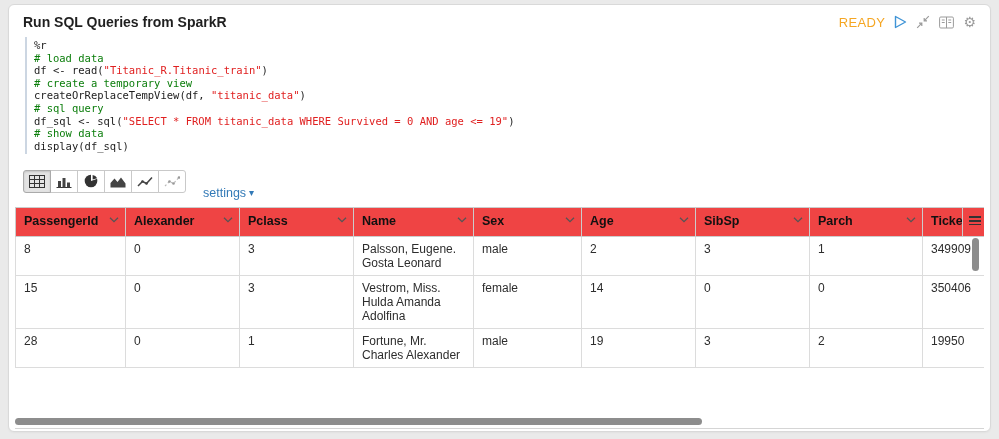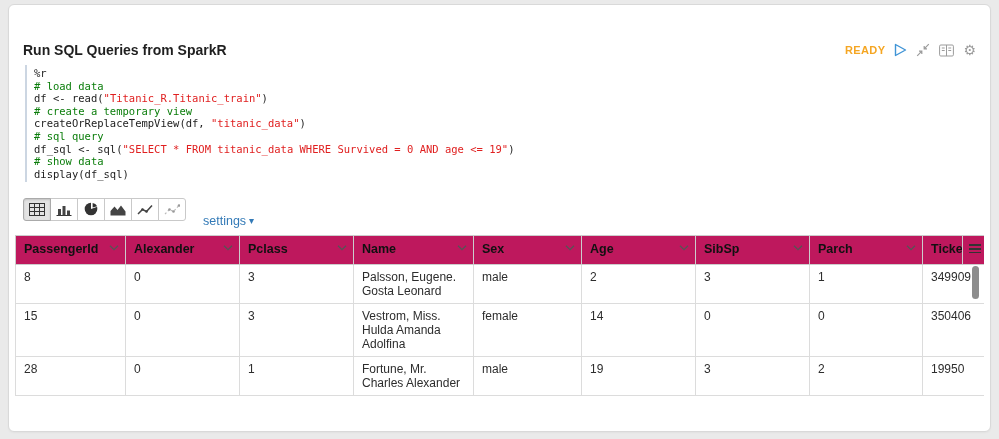--- a/index.html
+++ b/index.html
@@ -6,24 +6,24 @@
   html,body { width:999px; height:439px; }
   body { background:#eaeaea; font-family:"Liberation Sans", sans-serif; overflow:hidden; }
 
   .card {
     position:absolute; left:8px; top:4px; width:983px; height:428px;
     background:#fff; border:1px solid #d9d9d9; border-radius:6px;
     box-shadow:0 1px 2px rgba(0,0,0,.04);
     padding:9px 6px 0 6px;
   }
 
-  .card-header { display:flex; justify-content:space-between; align-items:center; padding:0 8px;margin-top:28px; }
+  .card-header { display:flex; justify-content:space-between; align-items:center; padding:0 8px; }
   .title { font-size:14px; font-weight:700; color:#1f1f1f; }
   .header-right { display:flex; align-items:center; gap:9px; }
-  .status { color:#f5a623; font-size:11px; font-weight:700; letter-spacing:.4px; }
+  .status { color:#f5a623; font-size:13px; font-weight:400; letter-spacing:.4px; }
   .hicon { display:inline-flex; align-items:center; cursor:pointer; line-height:0; }
   .gear-glyph { font-size:14px; color:#9b9b9b; line-height:14px; }
 
   .code-block {
     margin:7px 0 0 10px; padding:2px 0 2px 7px;
     border-left:2px solid #ccd6e2;
     font-family:"DejaVu Sans Mono", monospace;
     font-size:10.5px; line-height:12.6px; color:#1c1c1c;
     white-space:pre; cursor:text;
   }
@@ -41,21 +41,21 @@
   .vbtn:first-child { margin-left:0; border-radius:3px 0 0 3px; }
   .vbtn:last-child { border-radius:0 3px 3px 0; }
   .vbtn.active { background:#e3e3e3; border-color:#aaa; box-shadow:inset 0 1px 2px rgba(0,0,0,.15); position:relative; z-index:1; }
   .settings { margin-left:17px; color:#337ab7; font-size:12.5px; cursor:pointer; display:flex; align-items:center; gap:3px;margin-top:24px; }
   .settings .caret { font-size:10px; line-height:10px; }
 
   .table-wrap { position:relative; height:222px; overflow:hidden; border-bottom:1px solid #d5d5d5; }
   table { width:100%; border-collapse:collapse; table-layout:fixed; }
   th, td { border:1px solid #dcdcdc; text-align:left; vertical-align:top; }
   thead th {
-    background:#be185d; border-color:#ccc; font-size:12.5px; font-weight:700; color:#111;
+    background:#ef4444; border-color:#ccc; font-size:12.5px; font-weight:700; color:#111;
     padding:6px 16px 6px 8px; position:relative; height:27px; white-space:nowrap; overflow:hidden;
     cursor:pointer;
   }
   th .chev { position:absolute; right:6px; top:9px; line-height:0; }
   th.col-ticket { padding-right:4px; }
   th.menu-col { padding:6px 0; text-align:center; }
   .hamburger { display:inline-block; width:12px; }
   .hamburger div { height:1.6px; background:#333; margin:2px 0; }
   td { font-size:12px; line-height:14px; color:#2d2d2d; padding:5px 4px 5px 8px; background:#fff; overflow:hidden; }
 

